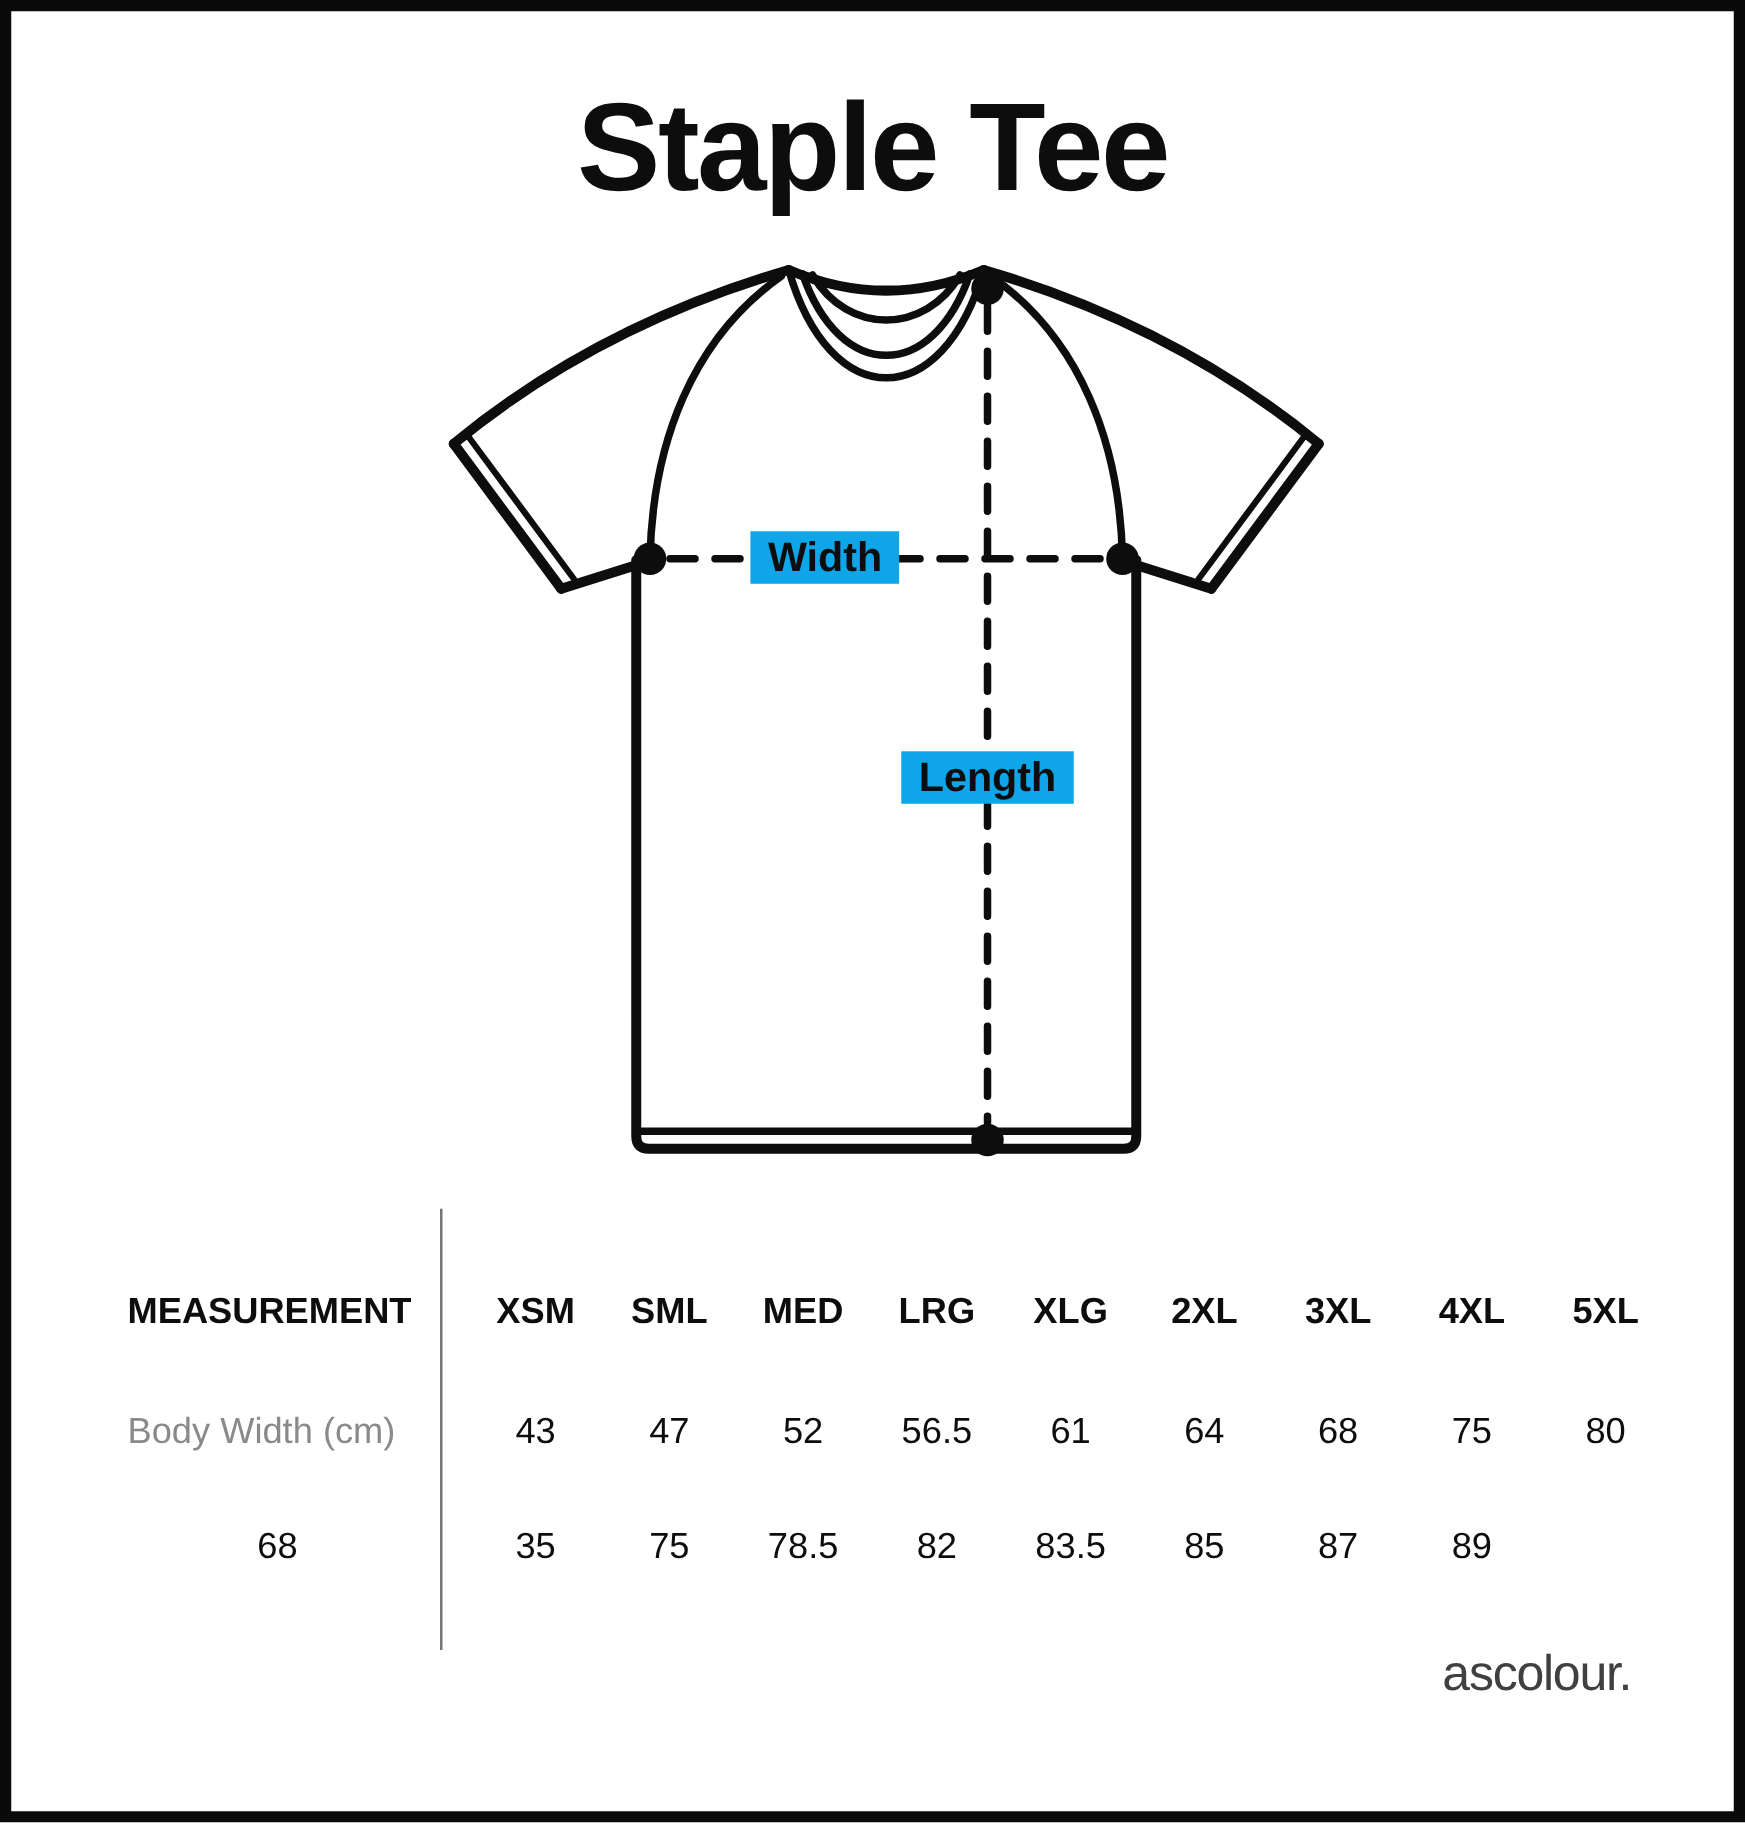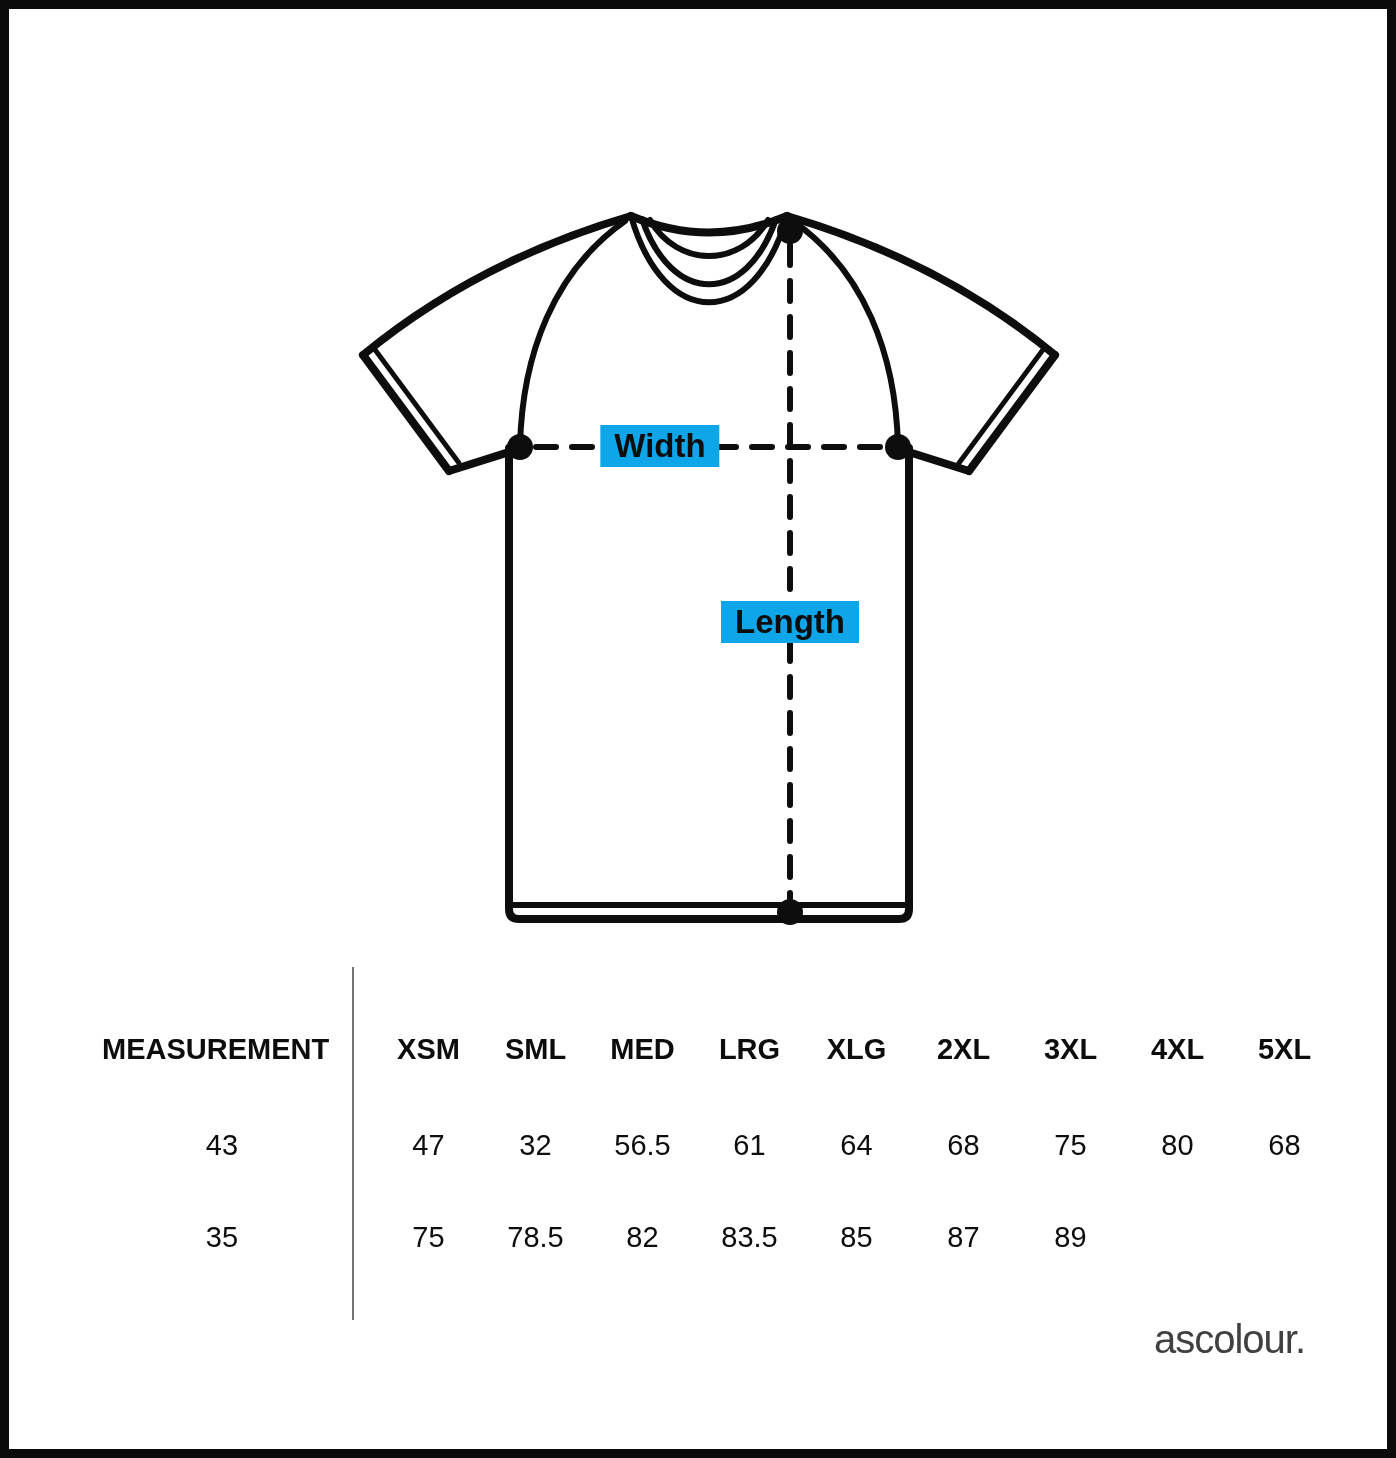--- a/index.html
+++ b/index.html
@@ -88,20 +88,21 @@
     font-size:40px;
     letter-spacing:-1px;
     color:#404040;
   }
 </style>
 </head>
 <body>
 
 <div class="page">
 
+  <div class="title">Staple Tee</div>
 
   <svg class="shirt-svg" viewBox="340 190 720 735" fill="none" stroke="#0d0d0d" stroke-linecap="round" stroke-linejoin="round">
 
     <path d="M781,236 L781,889" stroke-width="6" stroke-dasharray="20 16"></path>
     <path d="M527,438 L873,438" stroke-width="6" stroke-dasharray="20 16"></path>
 
     <path d="M500,439 L500,900 Q500,910 510,910 L890,910 Q900,910 900,900 L900,439" stroke-width="8"></path>
     <path d="M502,896 L898,896" stroke-width="6"></path>
 
     <path d="M354,346 Q468,252 622,207" stroke-width="8"></path>
@@ -138,23 +139,24 @@
     <div class="st-cell st-head">XSM</div>
     <div class="st-cell st-head">SML</div>
     <div class="st-cell st-head">MED</div>
     <div class="st-cell st-head">LRG</div>
     <div class="st-cell st-head">XLG</div>
     <div class="st-cell st-head">2XL</div>
     <div class="st-cell st-head">3XL</div>
     <div class="st-cell st-head">4XL</div>
     <div class="st-cell st-head">5XL</div>
 
+    <div class="st-rowlabel">Body Width (cm)</div>
     <div class="st-cell">43</div>
     <div class="st-cell">47</div>
-    <div class="st-cell">32</div>
+    <div class="st-cell">52</div>
     <div class="st-cell">56.5</div>
     <div class="st-cell">61</div>
     <div class="st-cell">64</div>
     <div class="st-cell">68</div>
     <div class="st-cell">75</div>
     <div class="st-cell">80</div>
 
     <div class="st-cell">68</div>
     <div class="st-cell">35</div>
     <div class="st-cell">75</div>

